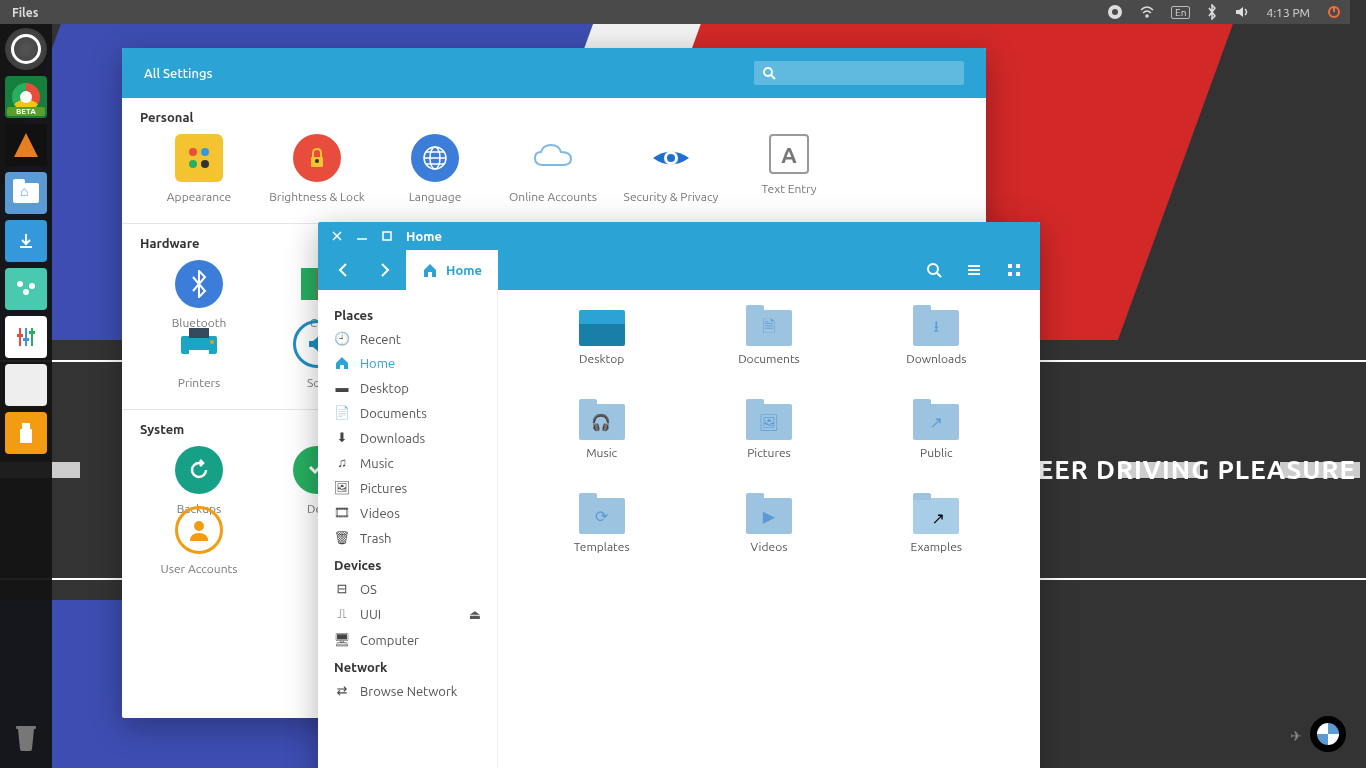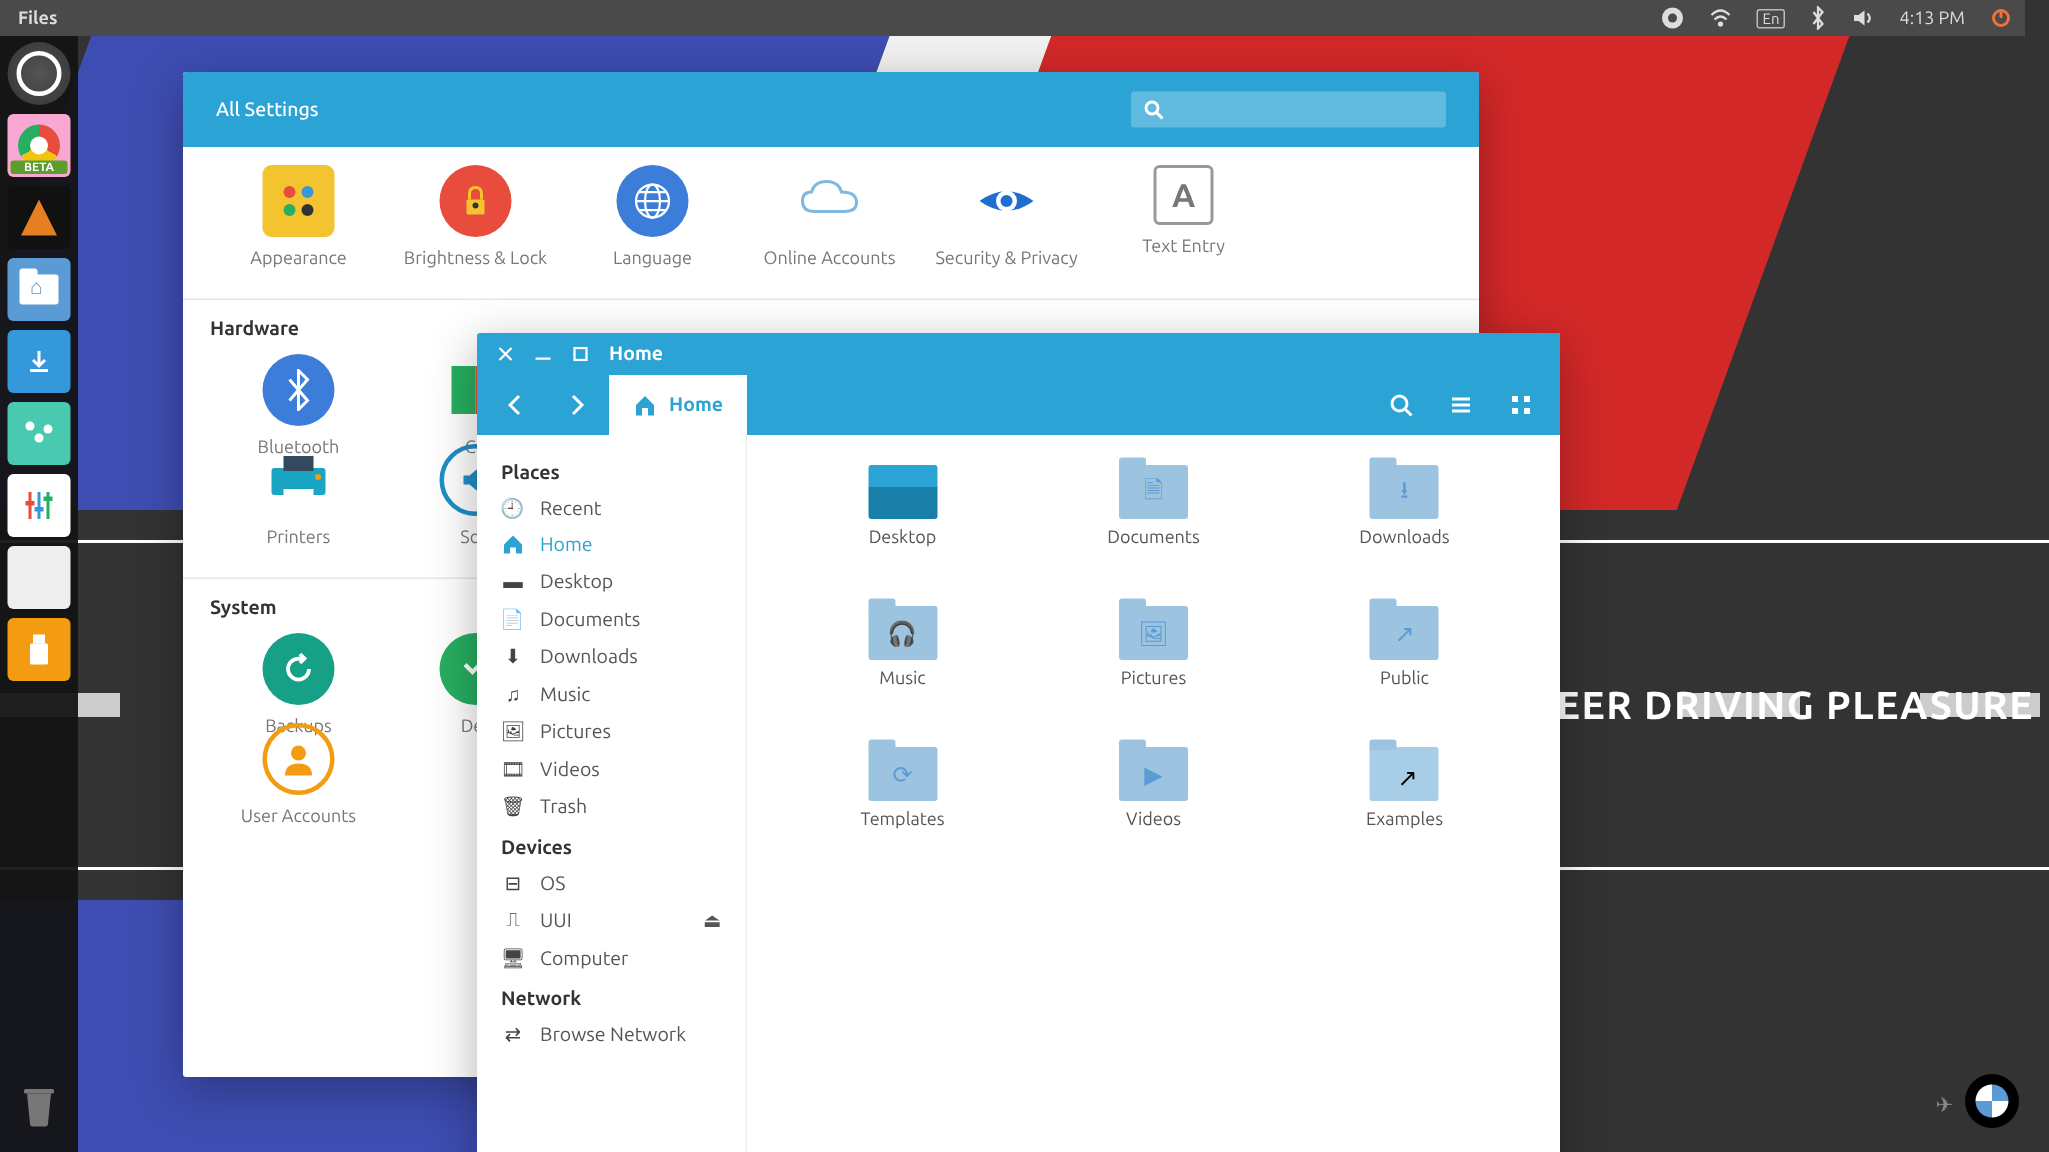--- a/index.html
+++ b/index.html
@@ -23,21 +23,21 @@
 .top-panel .spacer { flex: 1; }
 .top-panel .ind { padding: 0 8px; display: flex; align-items: center; gap: 4px; cursor: pointer; }
 .top-panel .lang-box { border: 1px solid #bbb; padding: 0 3px; font-size: 10px; border-radius: 2px; }
 .top-panel .power { color: #f36f3a; }
 
 
 .launcher { position: absolute; top: 24px; left: 0; bottom: 0; width: 52px; background: rgba(20,20,20,0.95); z-index: 40; padding-top: 4px; display: flex; flex-direction: column; align-items: center; gap: 6px; }
 .launcher .l-item { width: 42px; height: 42px; border-radius: 4px; display: flex; align-items: center; justify-content: center; cursor: pointer; position: relative; }
 .launcher .ubuntu { background: radial-gradient(circle at 50% 50%, #555 0%, #333 100%); border-radius: 50%; }
 .launcher .ubuntu::after { content: ""; width: 24px; height: 24px; border: 3px solid #fff; border-radius: 50%; }
-.launcher .chrome-beta { background: #f9a8d4; }
+.launcher .chrome-beta { background: #15803d; }
 .launcher .chrome-beta .chrome-circle { width: 28px; height: 28px; border-radius: 50%; background: conic-gradient(#e74c3c 0 120deg, #f1c40f 120deg 240deg, #27ae60 240deg 360deg); position: relative; }
 .launcher .chrome-beta .chrome-circle::after { content: ""; position: absolute; inset: 8px; background: #fff; border-radius: 50%; }
 .launcher .chrome-beta .beta { position: absolute; bottom: 2px; left: 2px; right: 2px; background: #5b9e2c; color: #fff; font-size: 8px; text-align: center; font-weight: 700; border-radius: 2px; }
 .launcher .vlc { background: #111; }
 .launcher .cone { width: 0; height: 0; border-left: 12px solid transparent; border-right: 12px solid transparent; border-bottom: 24px solid #e67e22; position: relative; }
 .launcher .files-icon { background: #5b9bd5; }
 .launcher .files-shape { width: 26px; height: 20px; background: #fff; border-radius: 2px; position: relative; }
 .launcher .files-shape::before { content: ""; position: absolute; top: -4px; left: 0; width: 12px; height: 6px; background: #fff; border-radius: 2px 2px 0 0; }
 .launcher .files-shape::after { content: "⌂"; position: absolute; left: 7px; top: 0px; color: #5b9bd5; font-size: 14px; }
 .launcher .dl { background: #3498db; color: #fff; }
@@ -206,20 +206,21 @@
     <div class="search-box">
       <svg width="14" height="14" viewBox="0 0 14 14" fill="none" stroke="#fff" stroke-width="2">
           <circle cx="6" cy="6" r="4"></circle>
           <path d="M9 9 L13 13"></path>
         </svg>
     </div>
   </div>
   <div class="settings-body">
 
     <div class="cat-section">
+      <div class="cat-title">Personal</div>
       <div class="icon-grid">
         <div class="cat-item">
           <div class="ci-icon" style="background:#f4c430;border-radius:6px;">
               <svg width="30" height="30" viewBox="0 0 30 30">
                 <circle cx="9" cy="9" r="4" fill="#e74c3c"></circle>
                 <circle cx="21" cy="9" r="4" fill="#3498db"></circle>
                 <circle cx="9" cy="21" r="4" fill="#27ae60"></circle>
                 <circle cx="21" cy="21" r="4" fill="#333"></circle>
               </svg>
             </div>

